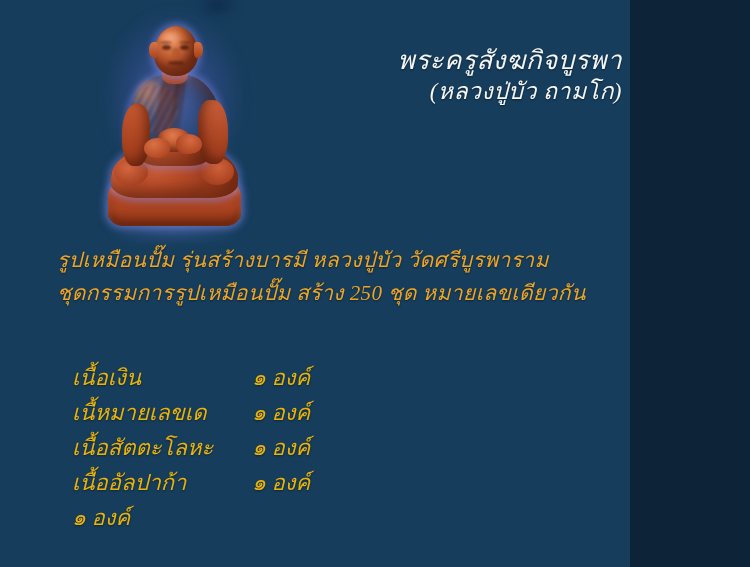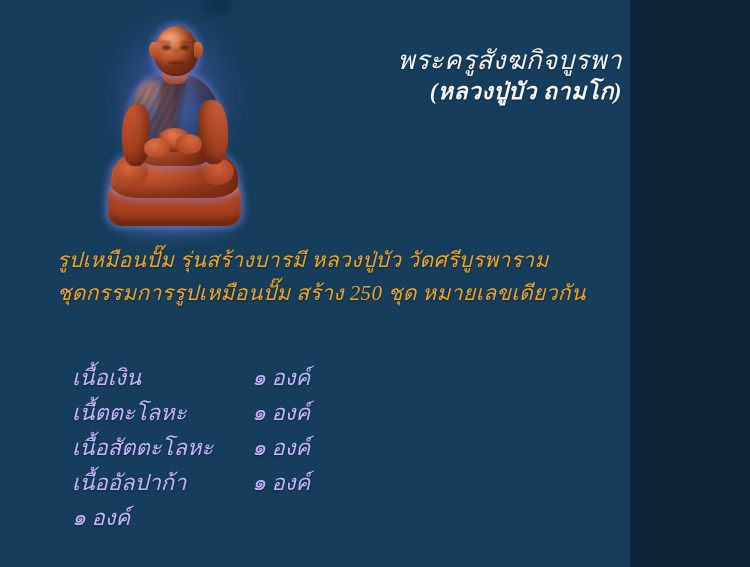--- a/index.html
+++ b/index.html
@@ -308,41 +308,41 @@
     top: 44px;
     text-align: right;
     color: #f4f6f8;
     font-style: italic;
     line-height: 1.28;
     letter-spacing: 0.5px;
     text-shadow: 0 1px 2px rgba(0,0,0,0.45);
     font-family: "Liberation Serif", "DejaVu Serif", serif;
   }
   .title-line-1 { font-size: 26px; display: block; white-space: nowrap; }
-  .title-line-2 { font-size: 23px; display: block; white-space: nowrap; font-weight: bold; }
+  .title-line-2 { font-size: 23px; display: block; white-space: nowrap; }
 
   #body-block {
     position: absolute;
     left: 57px;
     top: 244px;
     color: #efa524;
     font-style: italic;
     font-size: 21px;
     line-height: 33px;
     letter-spacing: 0.4px;
     text-shadow: 0 1px 2px rgba(0,0,0,0.40);
     font-family: "Liberation Serif", "DejaVu Serif", serif;
   }
   .body-line { display: block; white-space: nowrap; }
 
   #spec-list {
     position: absolute;
     left: 72px;
     top: 360px;
-    color: #c4b5fd;
+    color: #eab308;
     font-style: italic;
     font-size: 22px;
     text-shadow: 0 1px 2px rgba(0,0,0,0.40);
     font-family: "Liberation Serif", "DejaVu Serif", serif;
   }
   .spec-row {
     display: flex;
     align-items: baseline;
     height: 35px;
     white-space: nowrap;
@@ -404,21 +404,21 @@
     <span class="body-line">รูปเหมือนปั๊ม รุ่นสร้างบารมี หลวงปู่บัว  วัดศรีบูรพาราม</span>
     <span class="body-line">ชุดกรรมการรูปเหมือนปั๊ม สร้าง 250 ชุด หมายเลขเดียวกัน</span>
   </div>
 
   <div id="spec-list">
     <div class="spec-row">
       <span class="spec-material">เนื้อเงิน</span>
       <span class="spec-qty">๑ องค์</span>
     </div>
     <div class="spec-row">
-      <span class="spec-material">เนื้ตตะโลหะ</span>
+      <span class="spec-material">เนื้หมายเลขเด</span>
       <span class="spec-qty">๑ องค์</span>
     </div>
     <div class="spec-row">
       <span class="spec-material">เนื้อสัตตะโลหะ</span>
       <span class="spec-qty">๑ องค์</span>
     </div>
     <div class="spec-row">
       <span class="spec-material">เนื้ออัลปาก้า</span>
       <span class="spec-qty">๑ องค์</span>
     </div>

